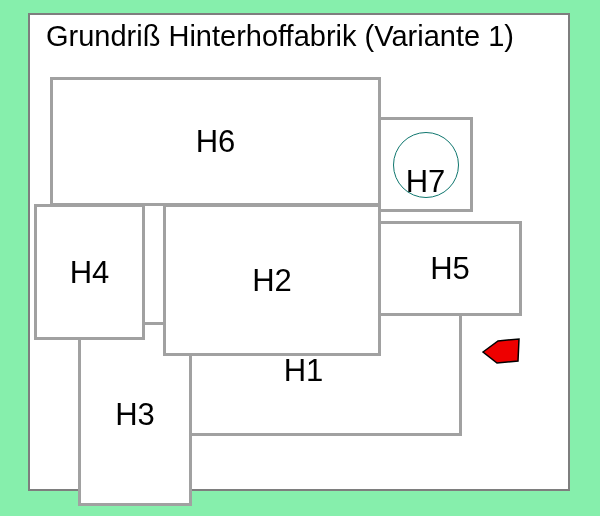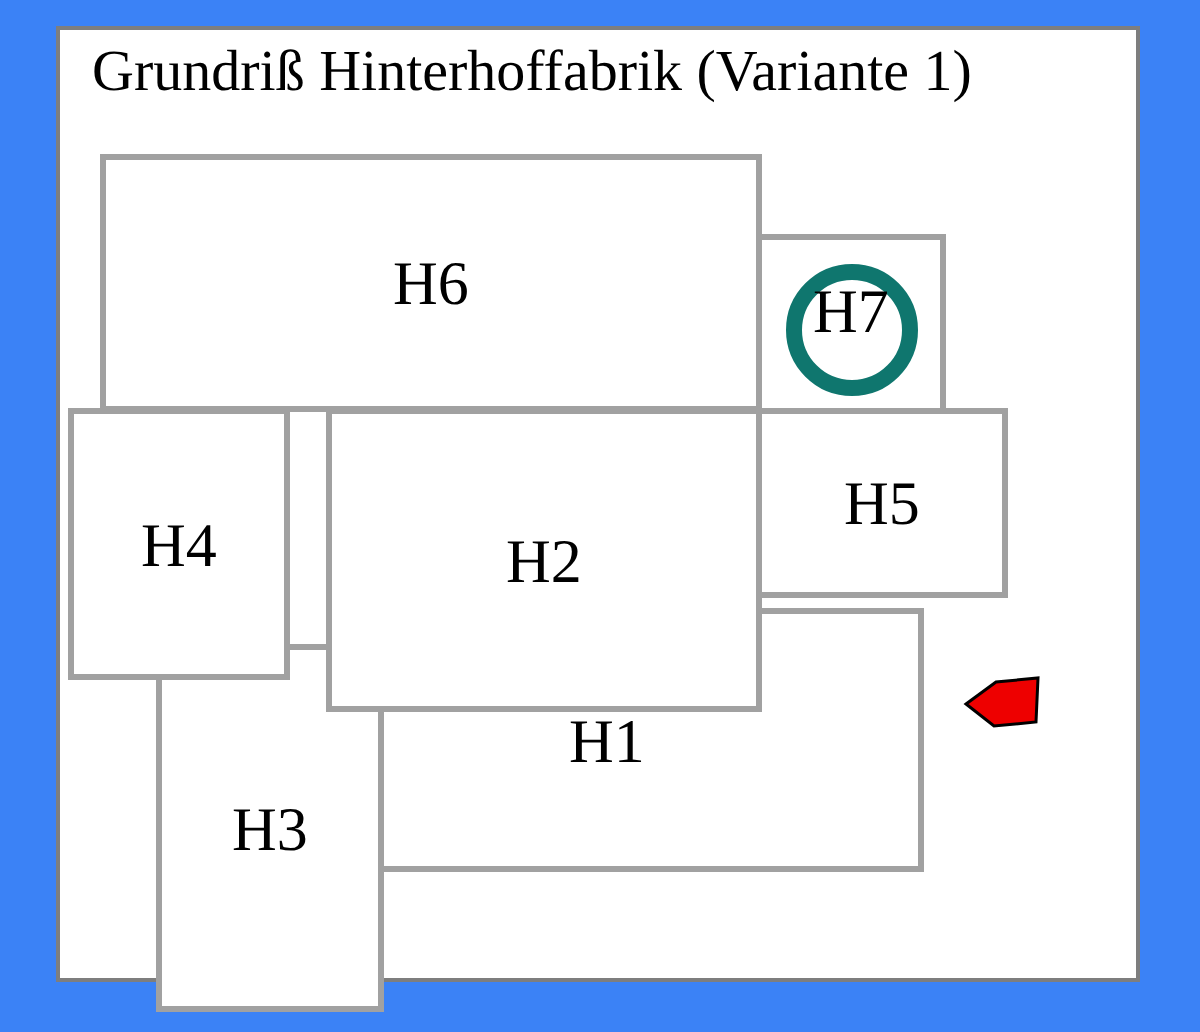--- a/index.html
+++ b/index.html
@@ -4,22 +4,22 @@
 <style>
   html, body {
     margin: 0;
     padding: 0;
     background: #ffffff;
   }
   #canvas {
     position: relative;
     width: 600px;
     height: 516px;
-    background: #3b82f6;
-    font-family: Liberation Serif, serif;
+    background: #86efac;
+    font-family: Liberation Sans, sans-serif;
     overflow: hidden;
   }
   .frame {
     position: absolute;
     left: 28px;
     top: 13px;
     width: 542px;
     height: 478px;
     border: 2px solid #7e7e7e;
     box-sizing: border-box;
@@ -47,29 +47,29 @@
     color: #000000;
     line-height: 1;
   }
   
   #room-h1 { left: 189px; top: 304px; width: 273px; height: 132px; padding-right: 80px; padding-left: 36px; }
   #room-h3 { left: 78px;  top: 322px; width: 114px; height: 184px; }
   #room-h6 { left: 50px;  top: 77px;  width: 331px; height: 129px; }
   #room-h4 { left: 34px;  top: 204px; width: 111px; height: 136px; }
   #room-h2 { left: 163px; top: 204px; width: 218px; height: 152px; }
   #room-h7 { left: 378px; top: 117px; width: 95px;  height: 95px; }
-  #room-h5 { left: 378px; top: 204px; width: 126px; height: 95px; }
+  #room-h5 { left: 378px; top: 221px; width: 144px; height: 95px; }
   .h7-circle {
     width: 66px;
     height: 66px;
-    border: 8px solid #0f766e;
+    border: 1px solid #0f766e;
     border-radius: 50%;
     box-sizing: border-box;
     display: flex;
-    align-items: flex-start;
+    align-items: flex-end;
     justify-content: center;
     background: #ffffff;
   }
   .arrow-wrap {
     position: absolute;
     left: 479px;
     top: 334px;
     width: 44px;
     height: 33px;
   }

